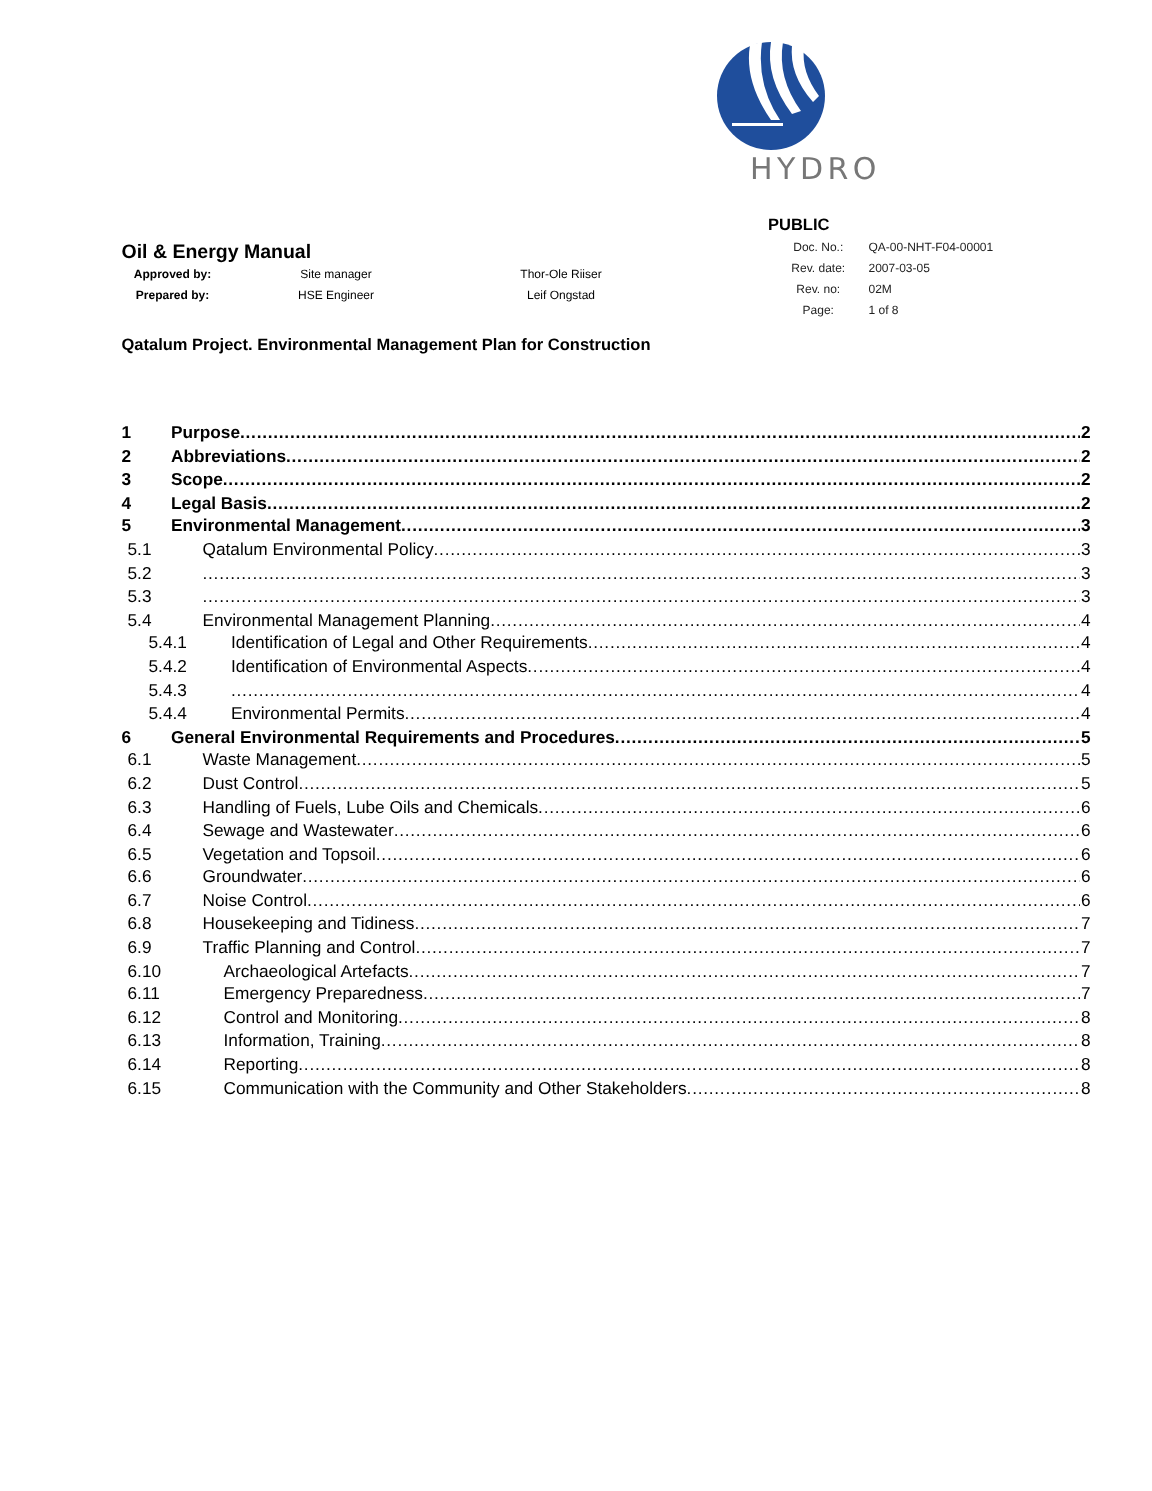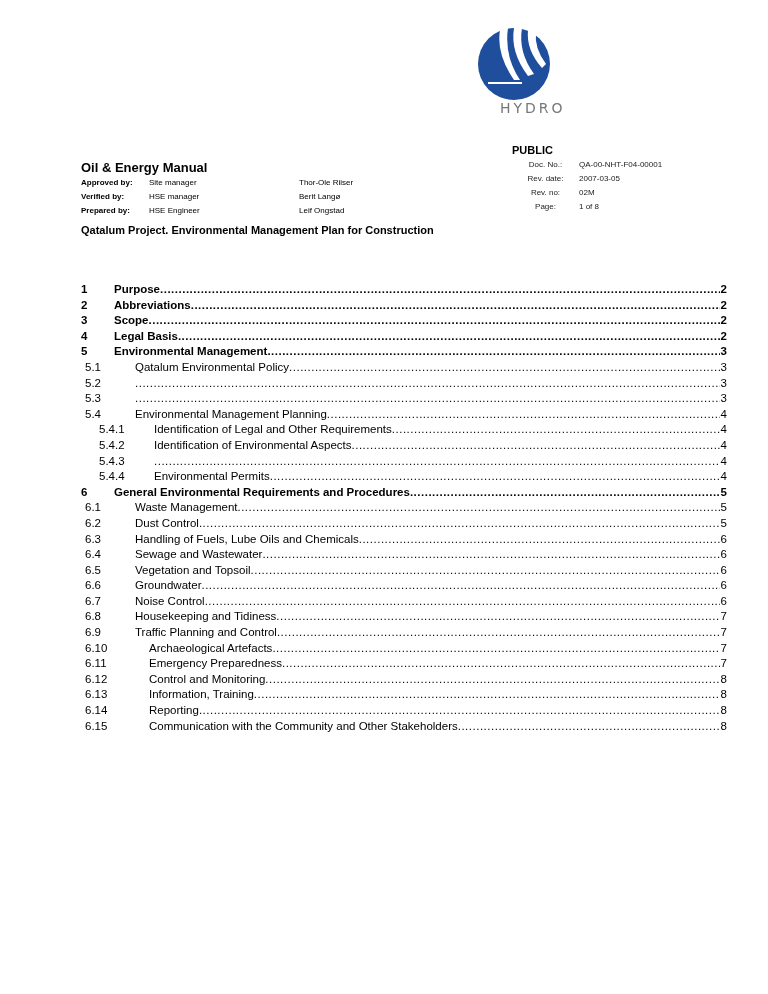--- a/index.html
+++ b/index.html
@@ -1,24 +1,24 @@
 <!DOCTYPE html>
 <html><head>
 <meta charset="utf-8">
 <style>
   html, body { margin: 0; padding: 0; background: #ffffff; }
   body { width: 768px; height: 994px; position: relative; overflow: hidden;
          font-family: "Liberation Sans", sans-serif; color: #000; }
   .logo { position: absolute; left: 470px; top: 24px; width: 100px; height: 100px; }
   .logo svg { display: block; }
-  .logo-word { position: absolute; left: 500px; top: 100px; font-size: 14px; letter-spacing: 3px;
+  .logo-word { position: absolute; left: 500px; top: 100px; font-size: 20px; letter-spacing: 3px;
                color: #777; font-family: "DejaVu Sans", sans-serif; font-weight: normal; }
   .classification { position: absolute; left: 512px; top: 144px; font-size: 11px; font-weight: bold; }
   .manual-title { position: absolute; left: 81px; top: 160px; font-size: 13px; font-weight: bold; }
-  .meta-left { position: absolute; left: 81px; top: 176px; font-size: 8px; line-height: 14px; }
+  .meta-left { position: absolute; left: 81px; top: 176px; font-size: 8px; line-height: 14px; text-align: center; }
   .meta-left .row { display: flex; }
   .meta-left .k { width: 68px; font-weight: bold; }
   .meta-left .v { width: 150px; }
   .meta-left .n { width: 150px; }
   .meta-right { position: absolute; left: 512px; top: 158px; font-size: 8px; line-height: 14px; color:#222;text-align:center; }
   .meta-right .row { display: flex; }
   .meta-right .k { width: 67px; }
   .doc-title { position: absolute; left: 81px; top: 224px; font-size: 11px; font-weight: bold; }
   .toc { position: absolute; left: 81px; top: 282px; width: 646px; font-size: 11.5px; }
   .toc-row { display: flex; align-items: baseline; height: 15.6px; line-height: 15.6px; white-space: nowrap; }
@@ -50,25 +50,20 @@
 <div class="classification">PUBLIC</div>
 <div class="manual-title">Oil &amp; Energy Manual</div>
 
 <div class="meta-left">
   <div class="row">
     <span class="k">Approved by:</span>
     <span class="v">Site manager</span>
     <span class="n">Thor-Ole Riiser</span>
   </div>
   <div class="row">
-    <span class="k">Verified by:</span>
-    <span class="v">HSE manager</span>
-    <span class="n">Berit Langø</span>
-  </div>
-  <div class="row">
     <span class="k">Prepared by:</span>
     <span class="v">HSE Engineer</span>
     <span class="n">Leif Ongstad</span>
   </div>
 </div>
 
 <div class="meta-right">
   <div class="row">
     <span class="k">Doc. No.:</span>
     <span>QA-00-NHT-F04-00001</span>

